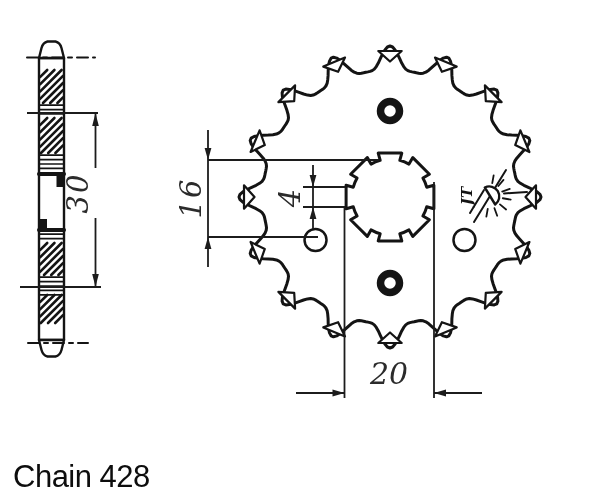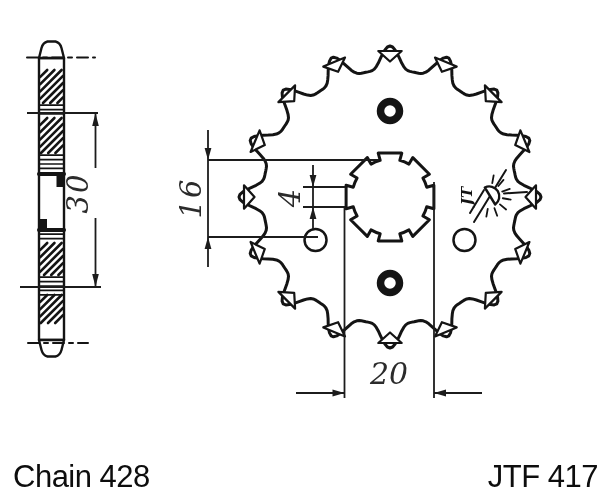--- a/index.html
+++ b/index.html
@@ -163,14 +163,13 @@
       <line x1="434" y1="182" x2="434" y2="398" class="dimline"></line>
       <line x1="296" y1="393" x2="344.5" y2="393" class="dimline"></line>
       <line x1="434" y1="393" x2="482" y2="393" class="dimline"></line>
       <polygon points="344.5,393 332.5,389.6 332.5,396.4" class="arrow"></polygon>
       <polygon points="434,393 446,389.6 446,396.4" class="arrow"></polygon>
       <text x="389" y="384" text-anchor="middle" class="dimtext20">20</text>
     </g>
   </svg>
 
   <div class="footer-label chain">Chain 428</div>
-  <div class="footer-label pn">JTF 417</div>
 </div>
 
 </body></html>

